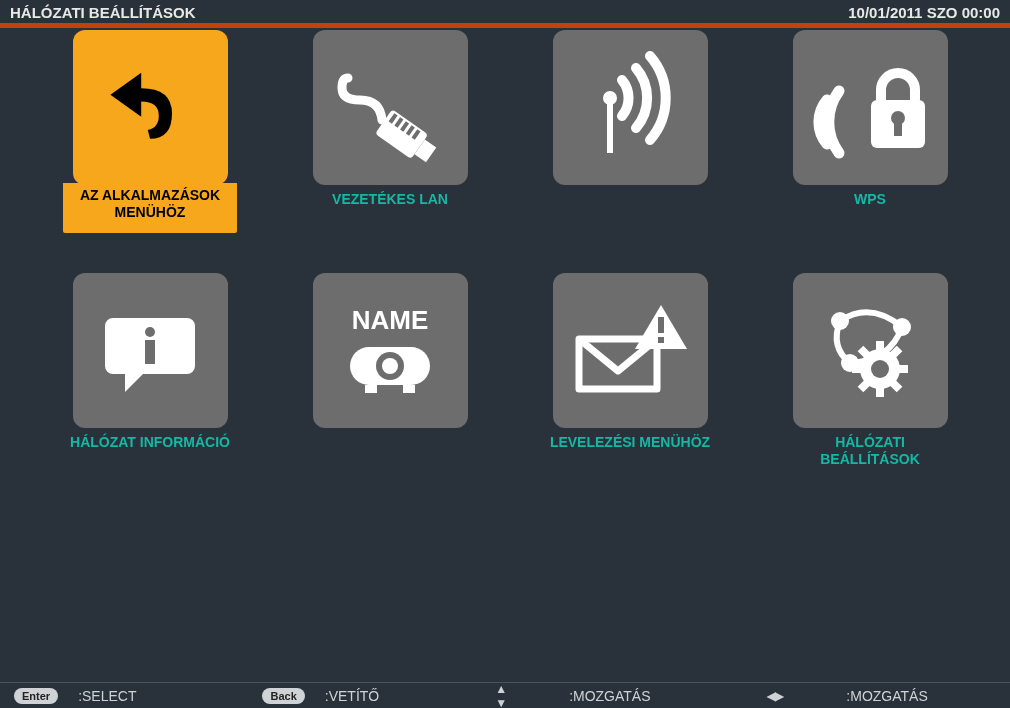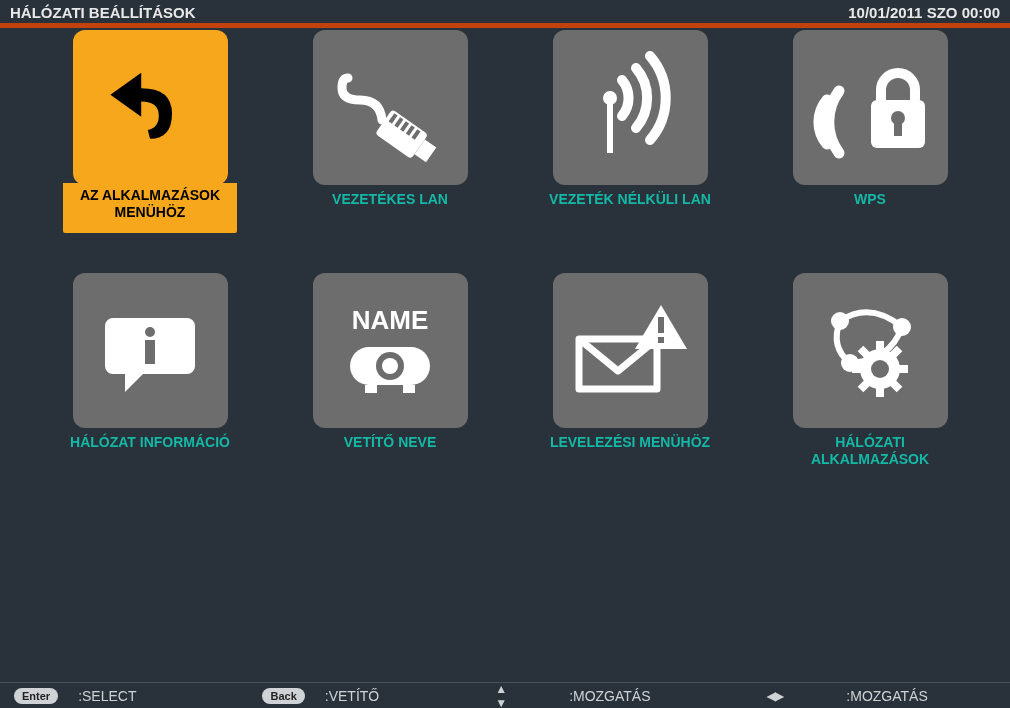--- a/index.html
+++ b/index.html
@@ -145,21 +145,20 @@
   <div class="tile-wrap">
     <div class="tile">
       <svg width="120" height="120" viewBox="0 0 120 120">
         <circle cx="40" cy="50" r="7" fill="#fff"></circle>
         <rect x="37" y="50" width="6" height="55" fill="#fff"></rect>
         <path d="M52 68 A28 28 0 0 0 52 32" fill="none" stroke="#fff" stroke-width="10" stroke-linecap="round"></path>
         <path d="M66 80 A46 46 0 0 0 66 20" fill="none" stroke="#fff" stroke-width="10" stroke-linecap="round"></path>
         <path d="M80 92 A64 64 0 0 0 80 8" fill="none" stroke="#fff" stroke-width="10" stroke-linecap="round"></path>
       </svg>
     </div>
-    <div class="tile-label">VEZETÉK NÉLKÜLI LAN</div>
   </div>
 
   <div class="tile-wrap">
     <div class="tile">
       <svg width="130" height="120" viewBox="0 0 130 120">
         <path d="M22 96 A34 34 0 0 1 22 52" fill="none" stroke="#fff" stroke-width="11" stroke-linecap="round"></path>
         <path d="M34 105 A52 52 0 0 1 34 43" fill="none" stroke="#fff" stroke-width="11" stroke-linecap="round"></path>
         <rect x="66" y="52" width="54" height="48" rx="6" fill="#fff"></rect>
         <path d="M76 52 V42 a17 17 0 0 1 34 0 V52" fill="none" stroke="#fff" stroke-width="10"></path>
         <circle cx="93" cy="70" r="7" fill="#6d6d6d"></circle>
@@ -184,21 +183,20 @@
     <div class="tile">
       <svg width="130" height="120" viewBox="0 0 130 120">
         <text x="65" y="38" class="name-text">NAME</text>
         <rect x="25" y="56" width="80" height="38" rx="19" fill="#fff"></rect>
         <circle cx="65" cy="75" r="14" fill="#6d6d6d"></circle>
         <circle cx="65" cy="75" r="8" fill="#fff"></circle>
         <rect x="40" y="94" width="12" height="8" fill="#fff"></rect>
         <rect x="78" y="94" width="12" height="8" fill="#fff"></rect>
       </svg>
     </div>
-    <div class="tile-label">VETÍTŐ NEVE</div>
   </div>
 
 
   <div class="tile-wrap">
     <div class="tile">
       <svg width="130" height="120" viewBox="0 0 130 120">
         <rect x="14" y="48" width="78" height="50" fill="none" stroke="#fff" stroke-width="7" stroke-linejoin="round"></rect>
         <path d="M14 48 L53 80 L92 48" fill="none" stroke="#fff" stroke-width="7" stroke-linejoin="round"></path>
         <path d="M96 14 L122 58 L70 58 Z" fill="#fff"></path>
         <rect x="93" y="26" width="6" height="16" fill="#6d6d6d"></rect>
@@ -227,21 +225,21 @@
             <rect x="18" y="-4" width="10" height="8"></rect>
             <rect x="12" y="-22" width="8" height="10" transform="rotate(45 16 -17)"></rect>
             <rect x="-20" y="12" width="8" height="10" transform="rotate(45 -16 17)"></rect>
             <rect x="12" y="12" width="8" height="10" transform="rotate(-45 16 17)"></rect>
             <rect x="-20" y="-22" width="8" height="10" transform="rotate(-45 -16 -17)"></rect>
           </g>
         </g>
       </svg>
     </div>
     <div class="tile-label">HÁLÓZATI
-ALKALMAZÁSOK</div>
+BEÁLLÍTÁSOK</div>
   </div>
 
 </div>
 
 <div class="bottom-bar">
   <div class="b-seg">
     <span class="pill">Enter</span>
     <span>:SELECT</span>
   </div>
   <div style="width:110px" class="b-spacer"></div>

